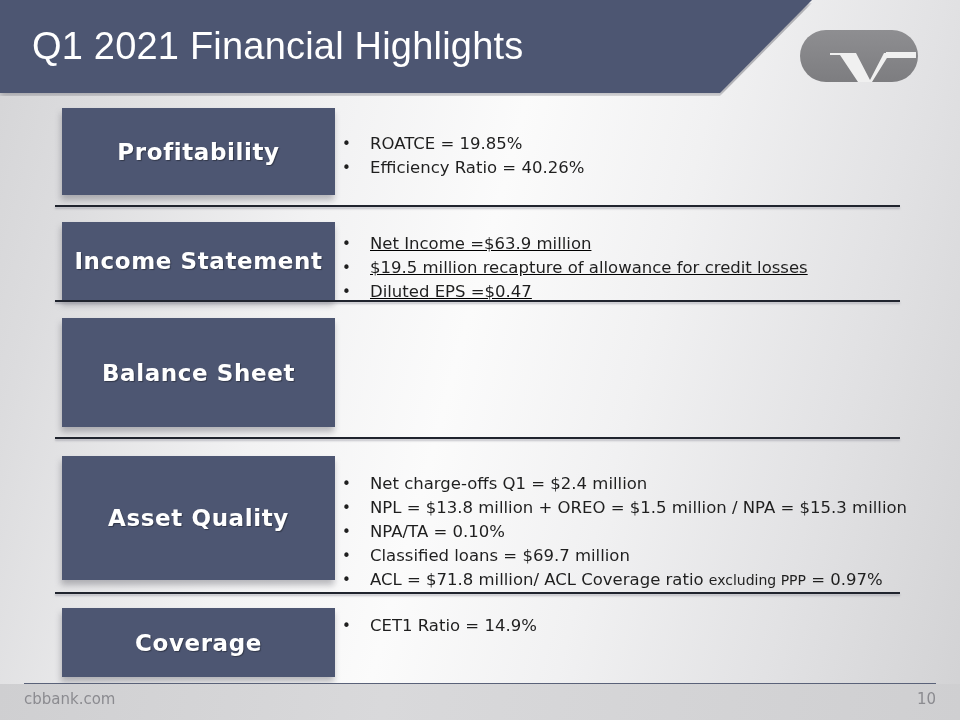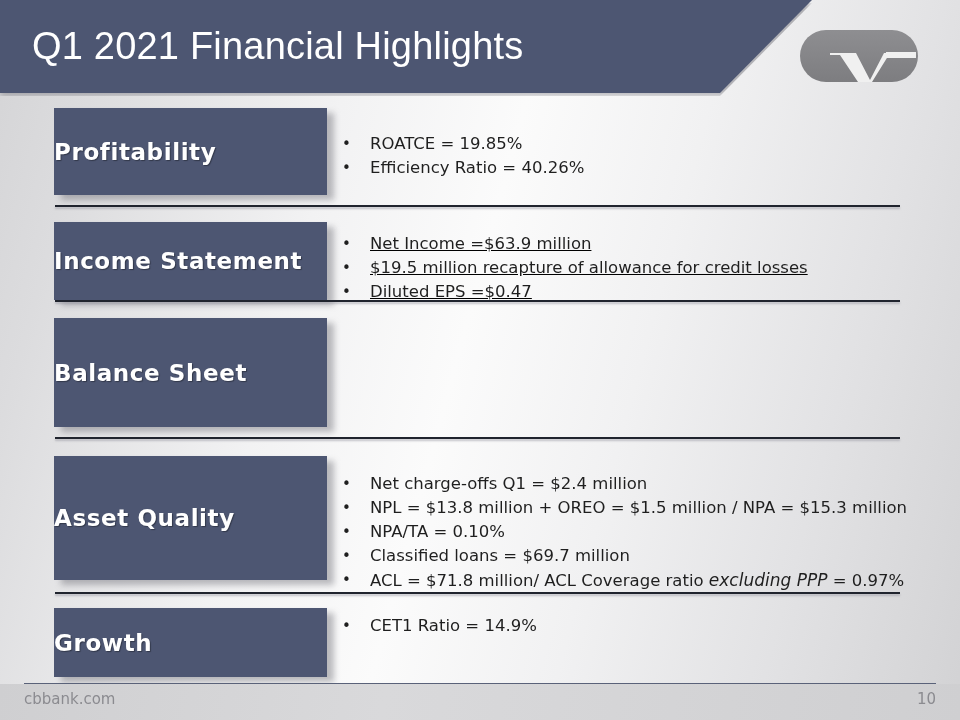--- a/index.html
+++ b/index.html
@@ -80,27 +80,27 @@
   .section-label-shadow {
     position: absolute;
     left: 61px;
     top: 5px;
     width: 273px;
     background: rgba(90,90,100,0.40);
     filter: blur(3px);
   }
   .section-label {
     position: absolute;
-    left: 54px;
+    left: 62px;
     top: 0;
     width: 273px;
     background: #4d5672;
     display: flex;
     align-items: center;
-    justify-content: flex-start;
+    justify-content: center;
     box-sizing: border-box;
   }
   .section-label-text {
     color: #ffffff;
     font-size: 23px;
     font-weight: bold;
     letter-spacing: 0.6px;
     text-align: center;
     font-family: "DejaVu Sans", sans-serif;
     text-shadow: 1px 1px 1px rgba(0,0,0,0.35);
@@ -124,22 +124,21 @@
   }
   .bullet-item::before {
     content: "\2022";
     position: absolute;
     left: 6px;
     top: 0;
     font-size: 15px;
     color: #1f1f1f;
   }
   .bullet-note {
-    font-style: italic;
-    font-size: 17px;
+    font-size: 14px;
   }
 
   .divider {
     position: absolute;
     left: 55px;
     width: 845px;
     height: 0;
     border-top: 2px solid #20242e;
     box-shadow: 0 2px 2px rgba(150,150,160,0.55);
   }
@@ -246,21 +245,21 @@
       <span class="bullet-item">NPA/TA = 0.10%</span>
       <span class="bullet-item">Classified loans = $69.7 million</span>
       <span class="bullet-item"><span>ACL = $71.8 million/ ACL Coverage ratio </span><span class="bullet-note">excluding PPP</span><span> = 0.97%</span></span>
     </div>
   </div>
   <div class="divider" style="top:592px;"></div>
 
   <div class="section-row" style="top:608px; height:69px;">
     <div class="section-label-shadow" style="height:69px;"></div>
     <div class="section-label" style="height:69px;">
-      <span class="section-label-text">Growth</span>
+      <span class="section-label-text">Coverage</span>
     </div>
     <div class="bullets" style="top:6px;">
       <span class="bullet-item">CET1 Ratio = 14.9%</span>
     </div>
   </div>
 
   <div id="footer-rule"></div>
   <div id="footer-band"></div>
   <div id="footer-site">cbbank.com</div>
   <div id="footer-page">10</div>

